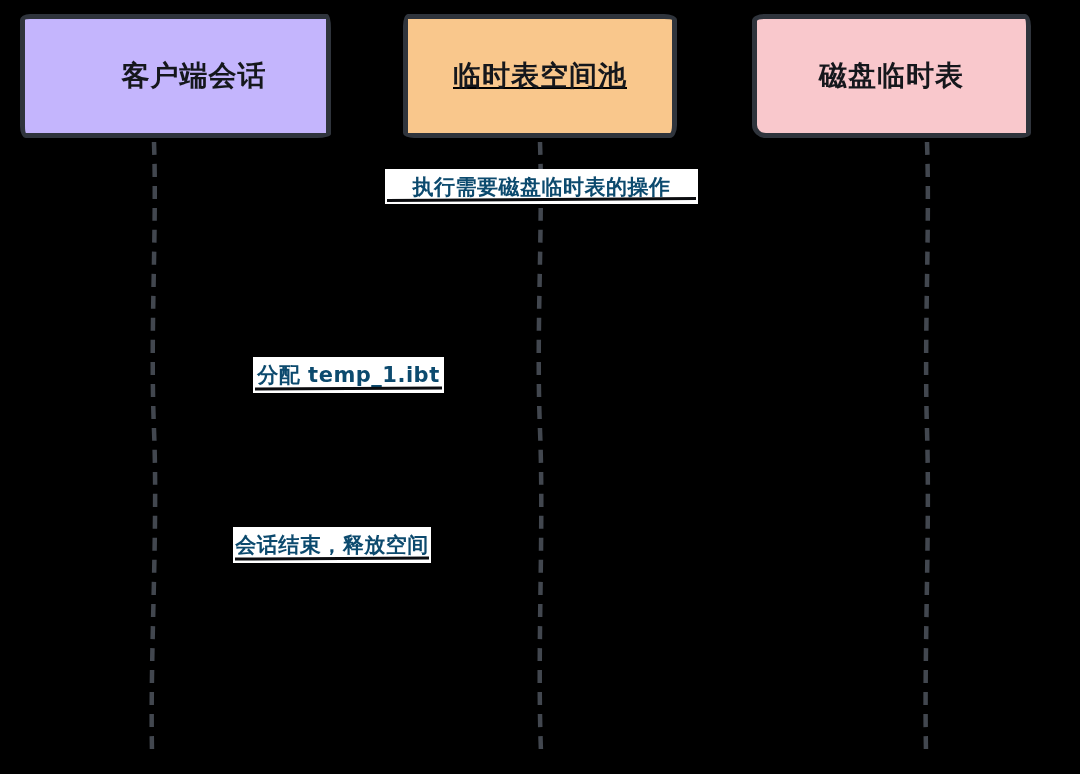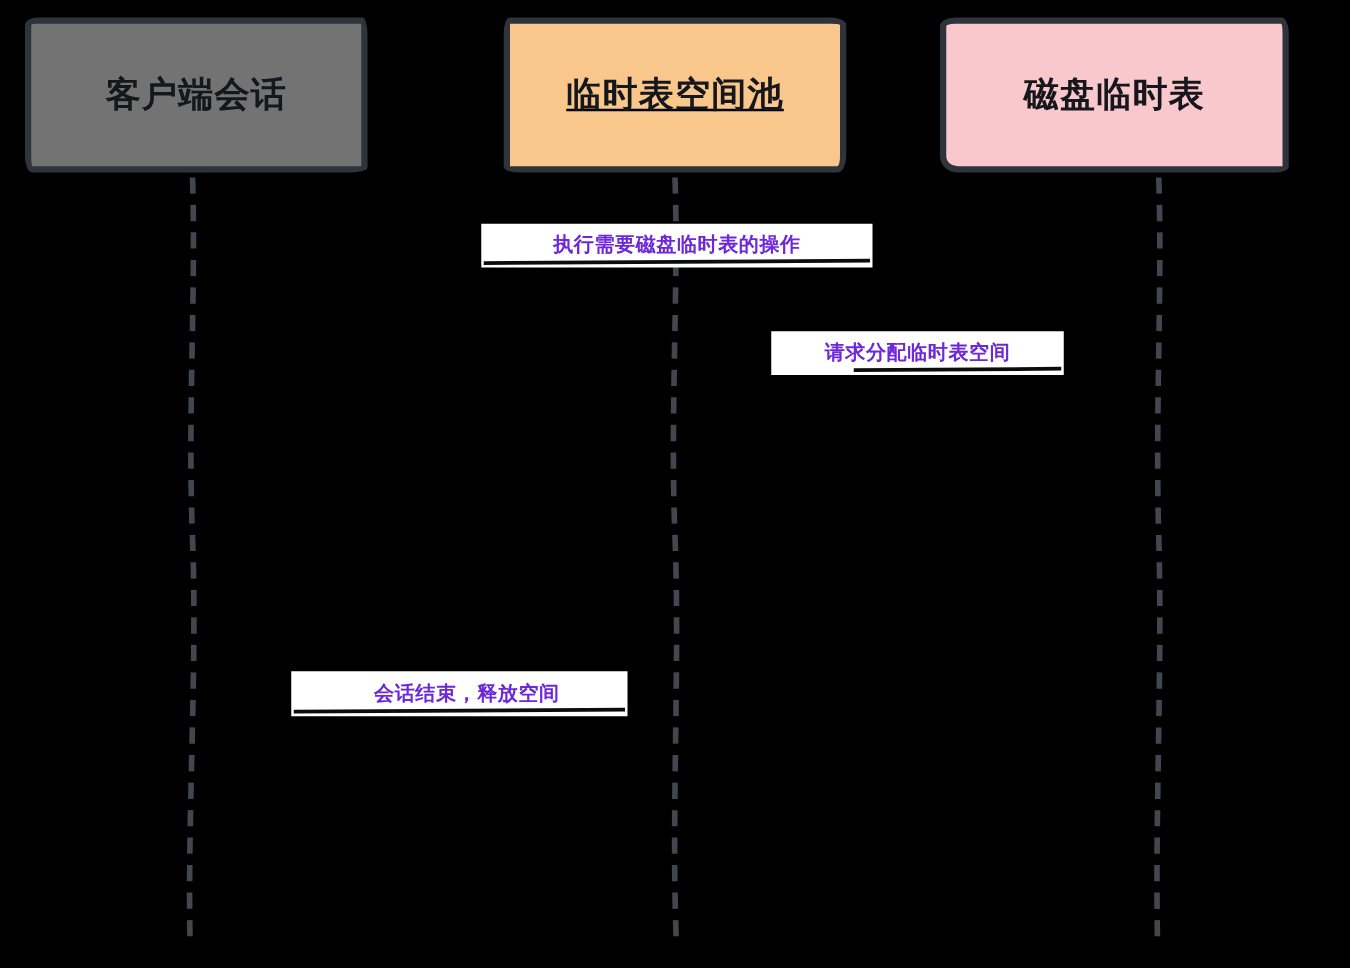--- a/index.html
+++ b/index.html
@@ -46,70 +46,69 @@
   .lifelines {
     position: absolute;
     left: 0; top: 0;
     width: 1080px; height: 774px;
   }
 
   
   .msg {
     position: absolute;
     background: #ffffff;
-    color: #6d28d9;
-    font-size: 16px;
+    color: #0c4a6e;
+    font-size: 21px;
     font-weight: 600;
     display: flex;
     align-items: center;
     justify-content: center;
     white-space: nowrap;
     letter-spacing: 0.5px;
-    margin-top: 10px;
   }
   .msg::after {
     content: "";
     position: absolute;
     left: 2px; right: 2px;
     bottom: 3px;
     height: 3px;
     background: #0b0c0f;
     transform: rotate(-0.35deg);
   }
   .msg-1 { left: 385px; top: 169px; width: 313px; height: 35px; }
   .msg-2 { left: 617px; top: 255px; width: 234px; height: 35px; }
   .msg-2::after { left: 28%; }
   .msg-3 { left: 253px; top: 357px; width: 191px; height: 36px; }
   .msg-4 { left: 462px; top: 445px; width: 158px; height: 36px; }
-  .msg-5 { left: 233px; top: 527px; width: 257px; height: 36px; padding-left: 12px; }
+  .msg-5 { left: 233px; top: 527px; width: 198px; height: 36px; }
 </style>
 </head>
 <body>
 
 <div class="canvas">
 
   <svg class="lifelines" viewBox="0 0 1080 774" xmlns="http://www.w3.org/2000/svg">
     <path d="M154 142 C157 230 150 330 154 430 S150 650 152 752" fill="none" stroke="#42474f" stroke-width="4.5" stroke-dasharray="13 9"></path>
     <path d="M540 142 C543 230 536 330 540 430 S537 650 541 752" fill="none" stroke="#42474f" stroke-width="4.5" stroke-dasharray="13 9"></path>
     <path d="M927 142 C930 230 924 330 927 430 S924 650 926 752" fill="none" stroke="#42474f" stroke-width="4.5" stroke-dasharray="13 9"></path>
   </svg>
 
-  <div class="pbox pbox-1" style="background-color: #737373;">
+  <div class="pbox pbox-1" style="background-color: #c4b5fd; padding-left: 37px;">
     <span>客户端会话</span>
   </div>
 
   <div class="pbox pbox-2" style="background-color: rgb(249, 199, 140); text-decoration: underline;">
     <span>临时表空间池</span>
   </div>
 
   <div class="pbox pbox-3" style="background-color: rgb(249, 200, 204);">
     <span>磁盘临时表</span>
   </div>
 
   <div class="msg msg-1">执行需要磁盘临时表的操作</div>
 
-  <div class="msg msg-2">请求分配临时表空间</div>
 
+  <div class="msg msg-3">分配 temp_1.ibt</div>
 
 
   <div class="msg msg-5">会话结束，释放空间</div>
 
 </div>
 
 </body></html>

